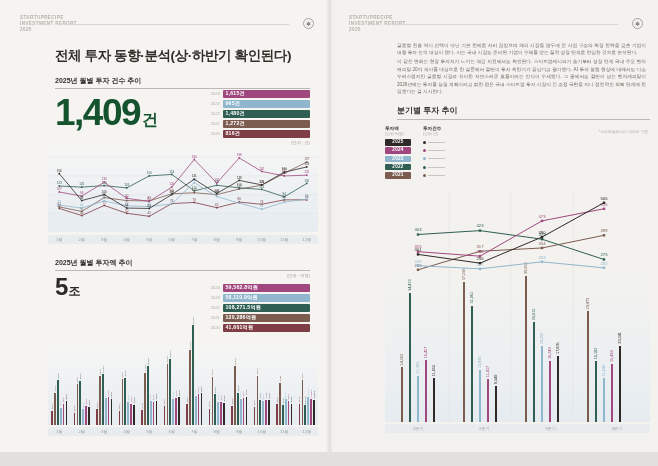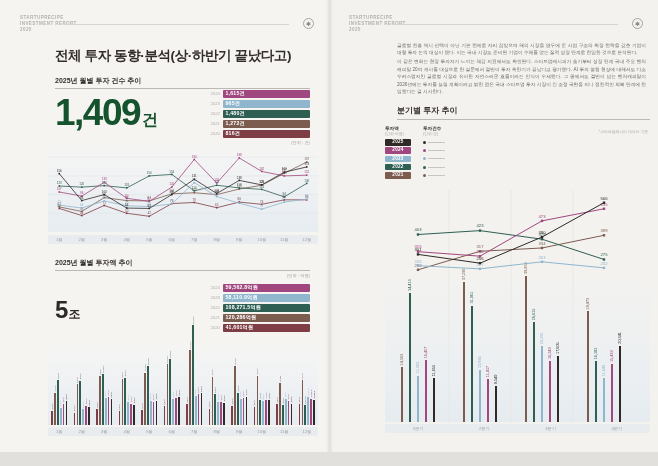--- a/index.html
+++ b/index.html
@@ -17,22 +17,22 @@
   .brand{top:15px;left:20px;font-size:4.6px;line-height:6px;letter-spacing:.4px;
     color:#b6b2ad;font-weight:bold;white-space:nowrap;}
   .hdr-rule{top:24px;left:64px;right:40px;height:1px;background:#d8d5d1;}
   .badge{top:18px;right:15px;width:11px;height:11px;border:1px solid #a8a49f;
     border-radius:50%;color:#8a8681;font-size:6px;line-height:11px;text-align:center;box-sizing:border-box;}
   .title{left:55px;top:47px;font-size:13.5px;font-weight:bold;color:#332d2a;letter-spacing:-.4px;white-space:nowrap;}
   .sec-sub{font-size:7px;font-weight:bold;color:#332d2a;white-space:nowrap;}
   .rule{height:1px;background:#bcb8b3;}
   .big-count{left:55px;top:92px;font-weight:bold;color:#14532d;font-size:37px;letter-spacing:-1.5px;white-space:nowrap;}
   .big-count .unit{font-size:16px;letter-spacing:0;margin-left:2px;}
-  .big-amount{left:55px;top:292px;font-weight:bold;color:#2e2926;font-size:24px;
-    line-height:35px;letter-spacing:-.8px;white-space:nowrap;}
+  .big-amount{left:55px;top:274px;font-weight:bold;color:#2e2926;font-size:24px;
+    line-height:25px;letter-spacing:-.8px;white-space:nowrap;}
   .big-amount .unit{font-size:12px;letter-spacing:0;margin-left:1px;}
   .legend{left:203px;right:19px;}
   .legend-row{display:flex;align-items:center;height:7.8px;margin-bottom:2.2px;}
   .legend-year{width:17px;text-align:right;font-size:4.3px;color:#b3afa9;margin-right:2.5px;flex:none;}
   .legend-bar{flex:1;height:100%;border-radius:1px;color:#fff;font-size:5.2px;font-weight:bold;
     line-height:7.9px;padding-left:3px;box-sizing:border-box;letter-spacing:.2px;white-space:nowrap;overflow:hidden;}
   .unit-note{font-size:4.2px;color:#a5a19b;white-space:nowrap;}
   .chart-box{background:linear-gradient(180deg,rgba(246,247,248,.4),#edf0f3 60%,#e6ecf0);}
   .chart-box svg{position:absolute;left:0;top:0;overflow:visible;display:block;font-family:inherit;}
   .axis{background:#e9ecef;border-radius:1.5px;display:flex;font-size:4.2px;color:#9aa0a5;align-items:center;}
@@ -58,21 +58,21 @@
 
   <div class="page page-left">
     <div class="abs brand">
       <div>STARTUPRECIPE</div>
       <div>INVESTMENT REPORT</div>
       <div>2025</div>
     </div>
     <div class="abs hdr-rule"></div>
     <div class="abs badge">✱</div>
 
-    <div class="abs title">전체 투자 동향·분석(상·하반기 끝났다고)</div>
+    <div class="abs title">전체 투자 동향·분석(상·하반기 확인된다)</div>
 
     <div class="abs sec-sub" style="left:55px;top:76px;">2025년 월별 투자 건수 추이</div>
     <div class="abs rule" style="left:55px;right:19px;top:88px;"></div>
     <div class="abs big-count">
       <span>1,409</span><span class="unit">건</span>
     </div>
     <div class="abs legend" style="top:90px;" id="legend-count">
         <div class="legend-row">
           <span class="legend-year">2024</span>
           <span class="legend-bar" style="background: rgb(161, 71, 127);">1,615건</span>

